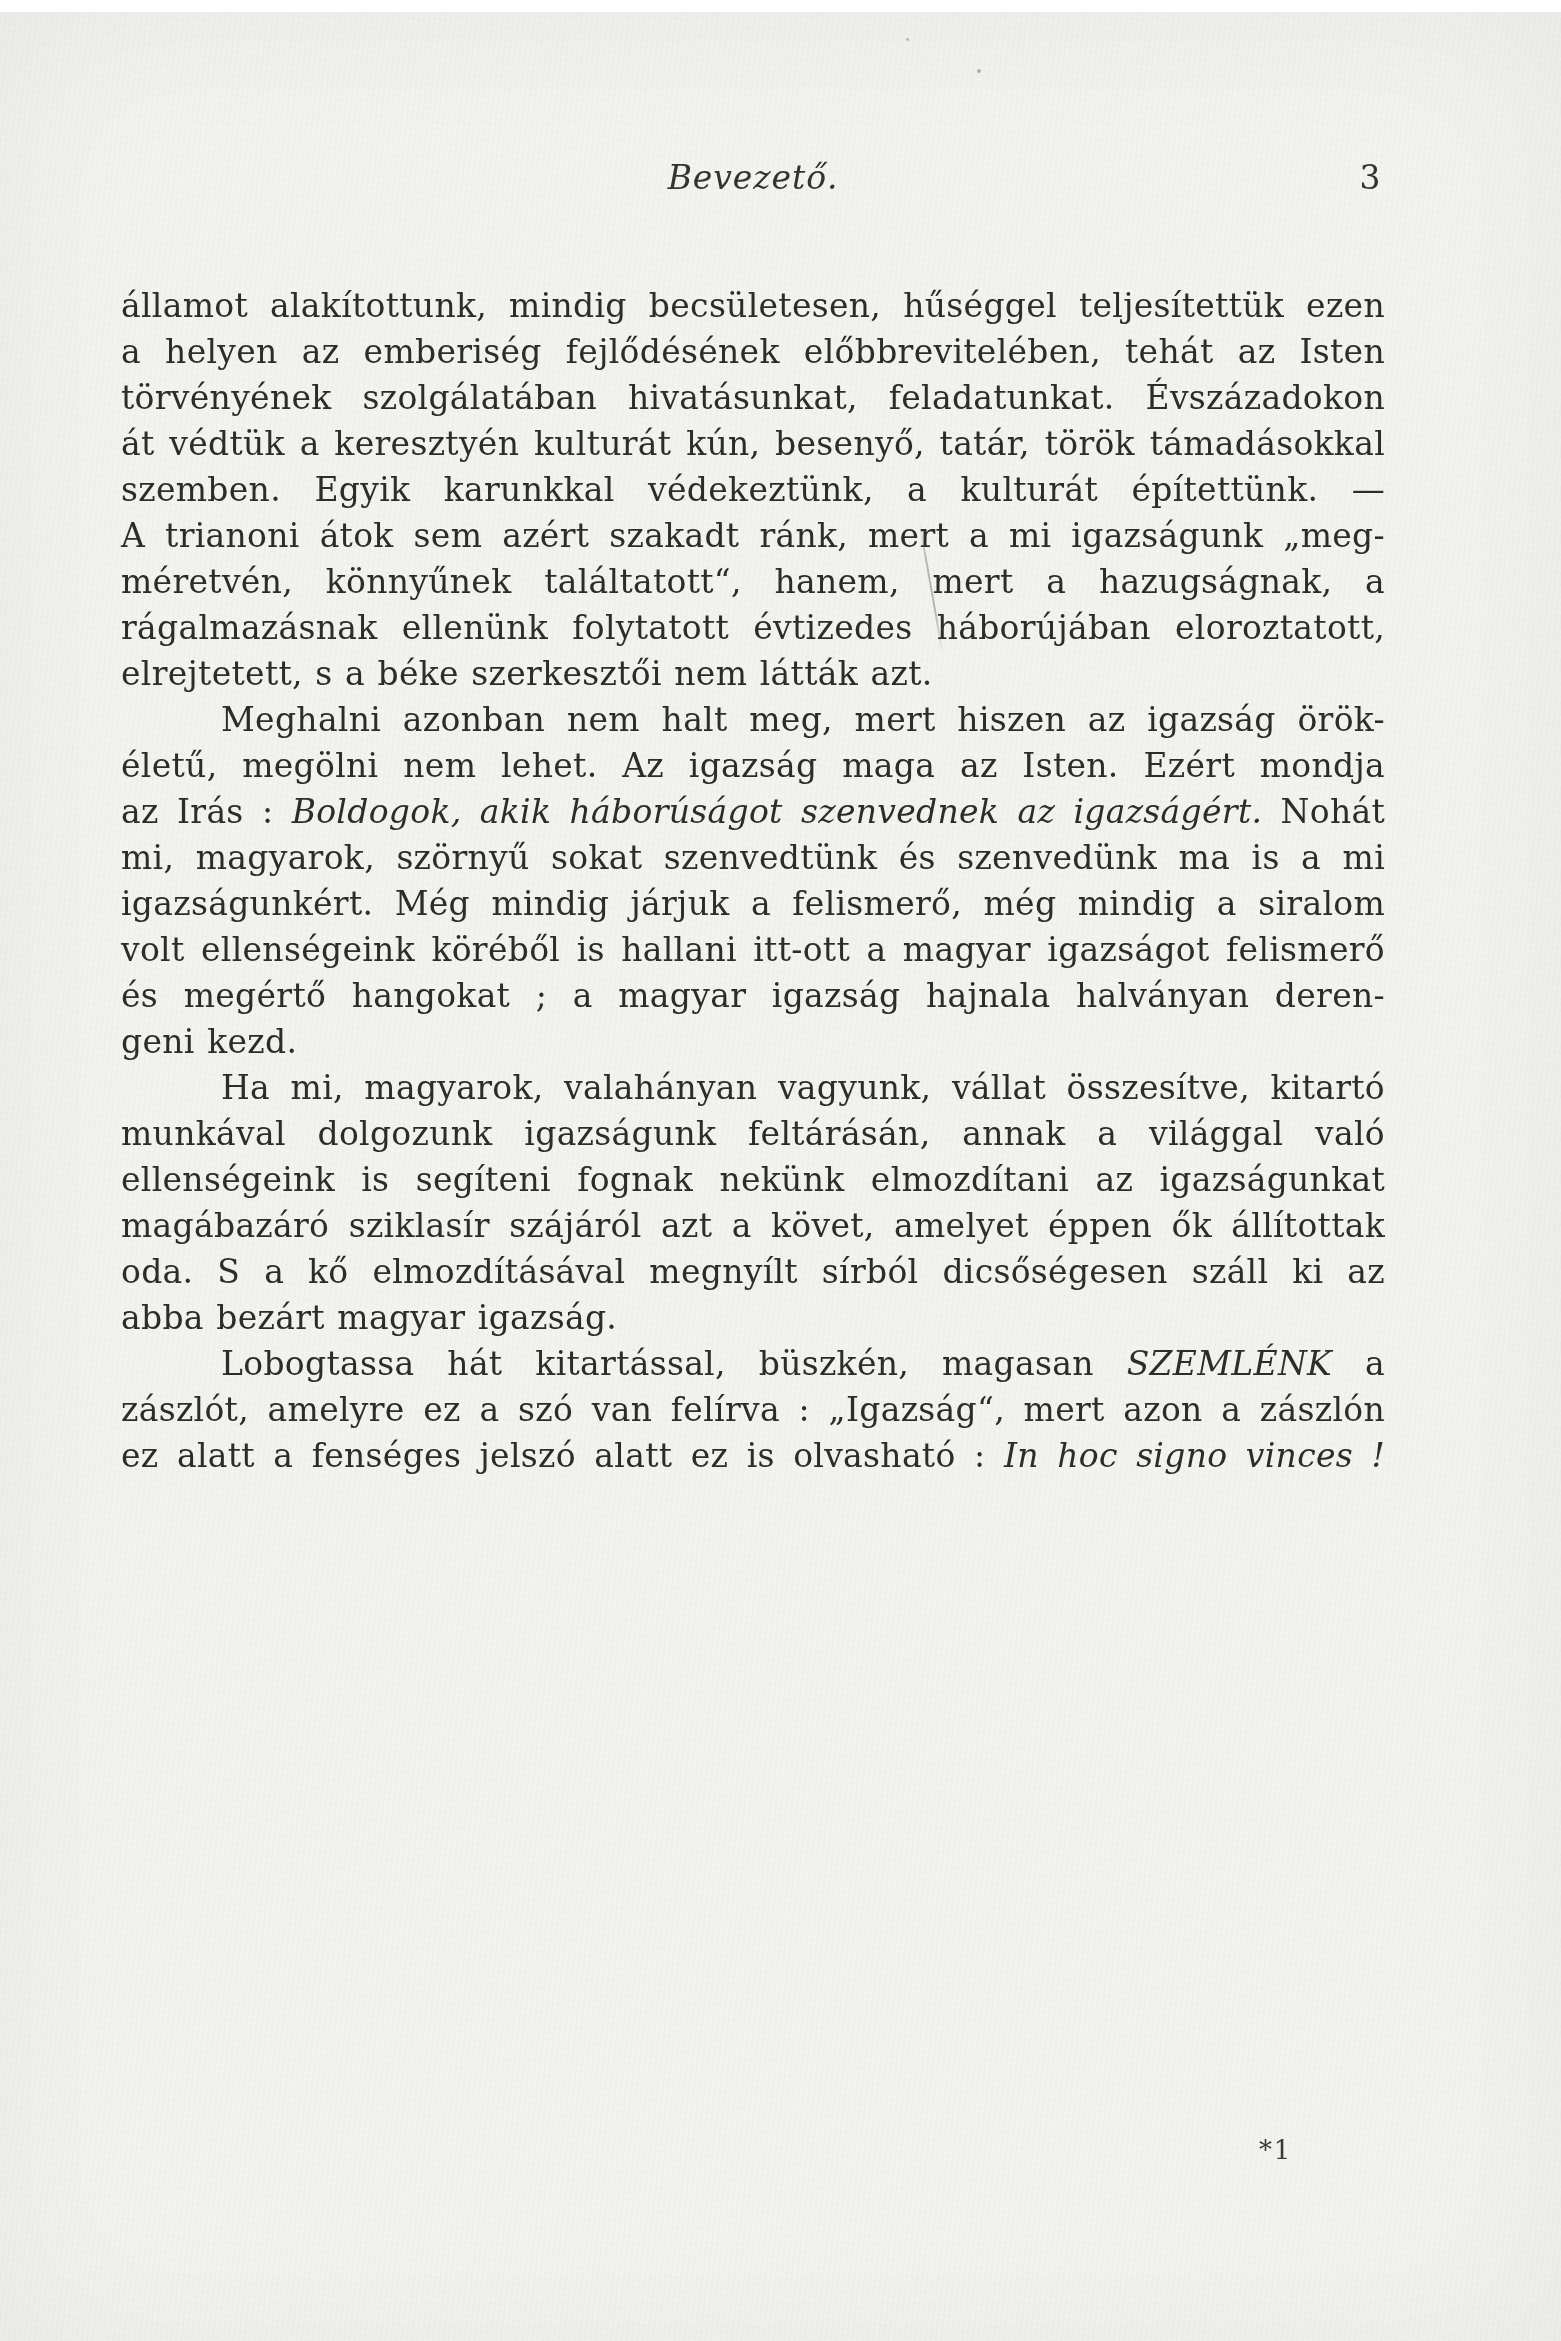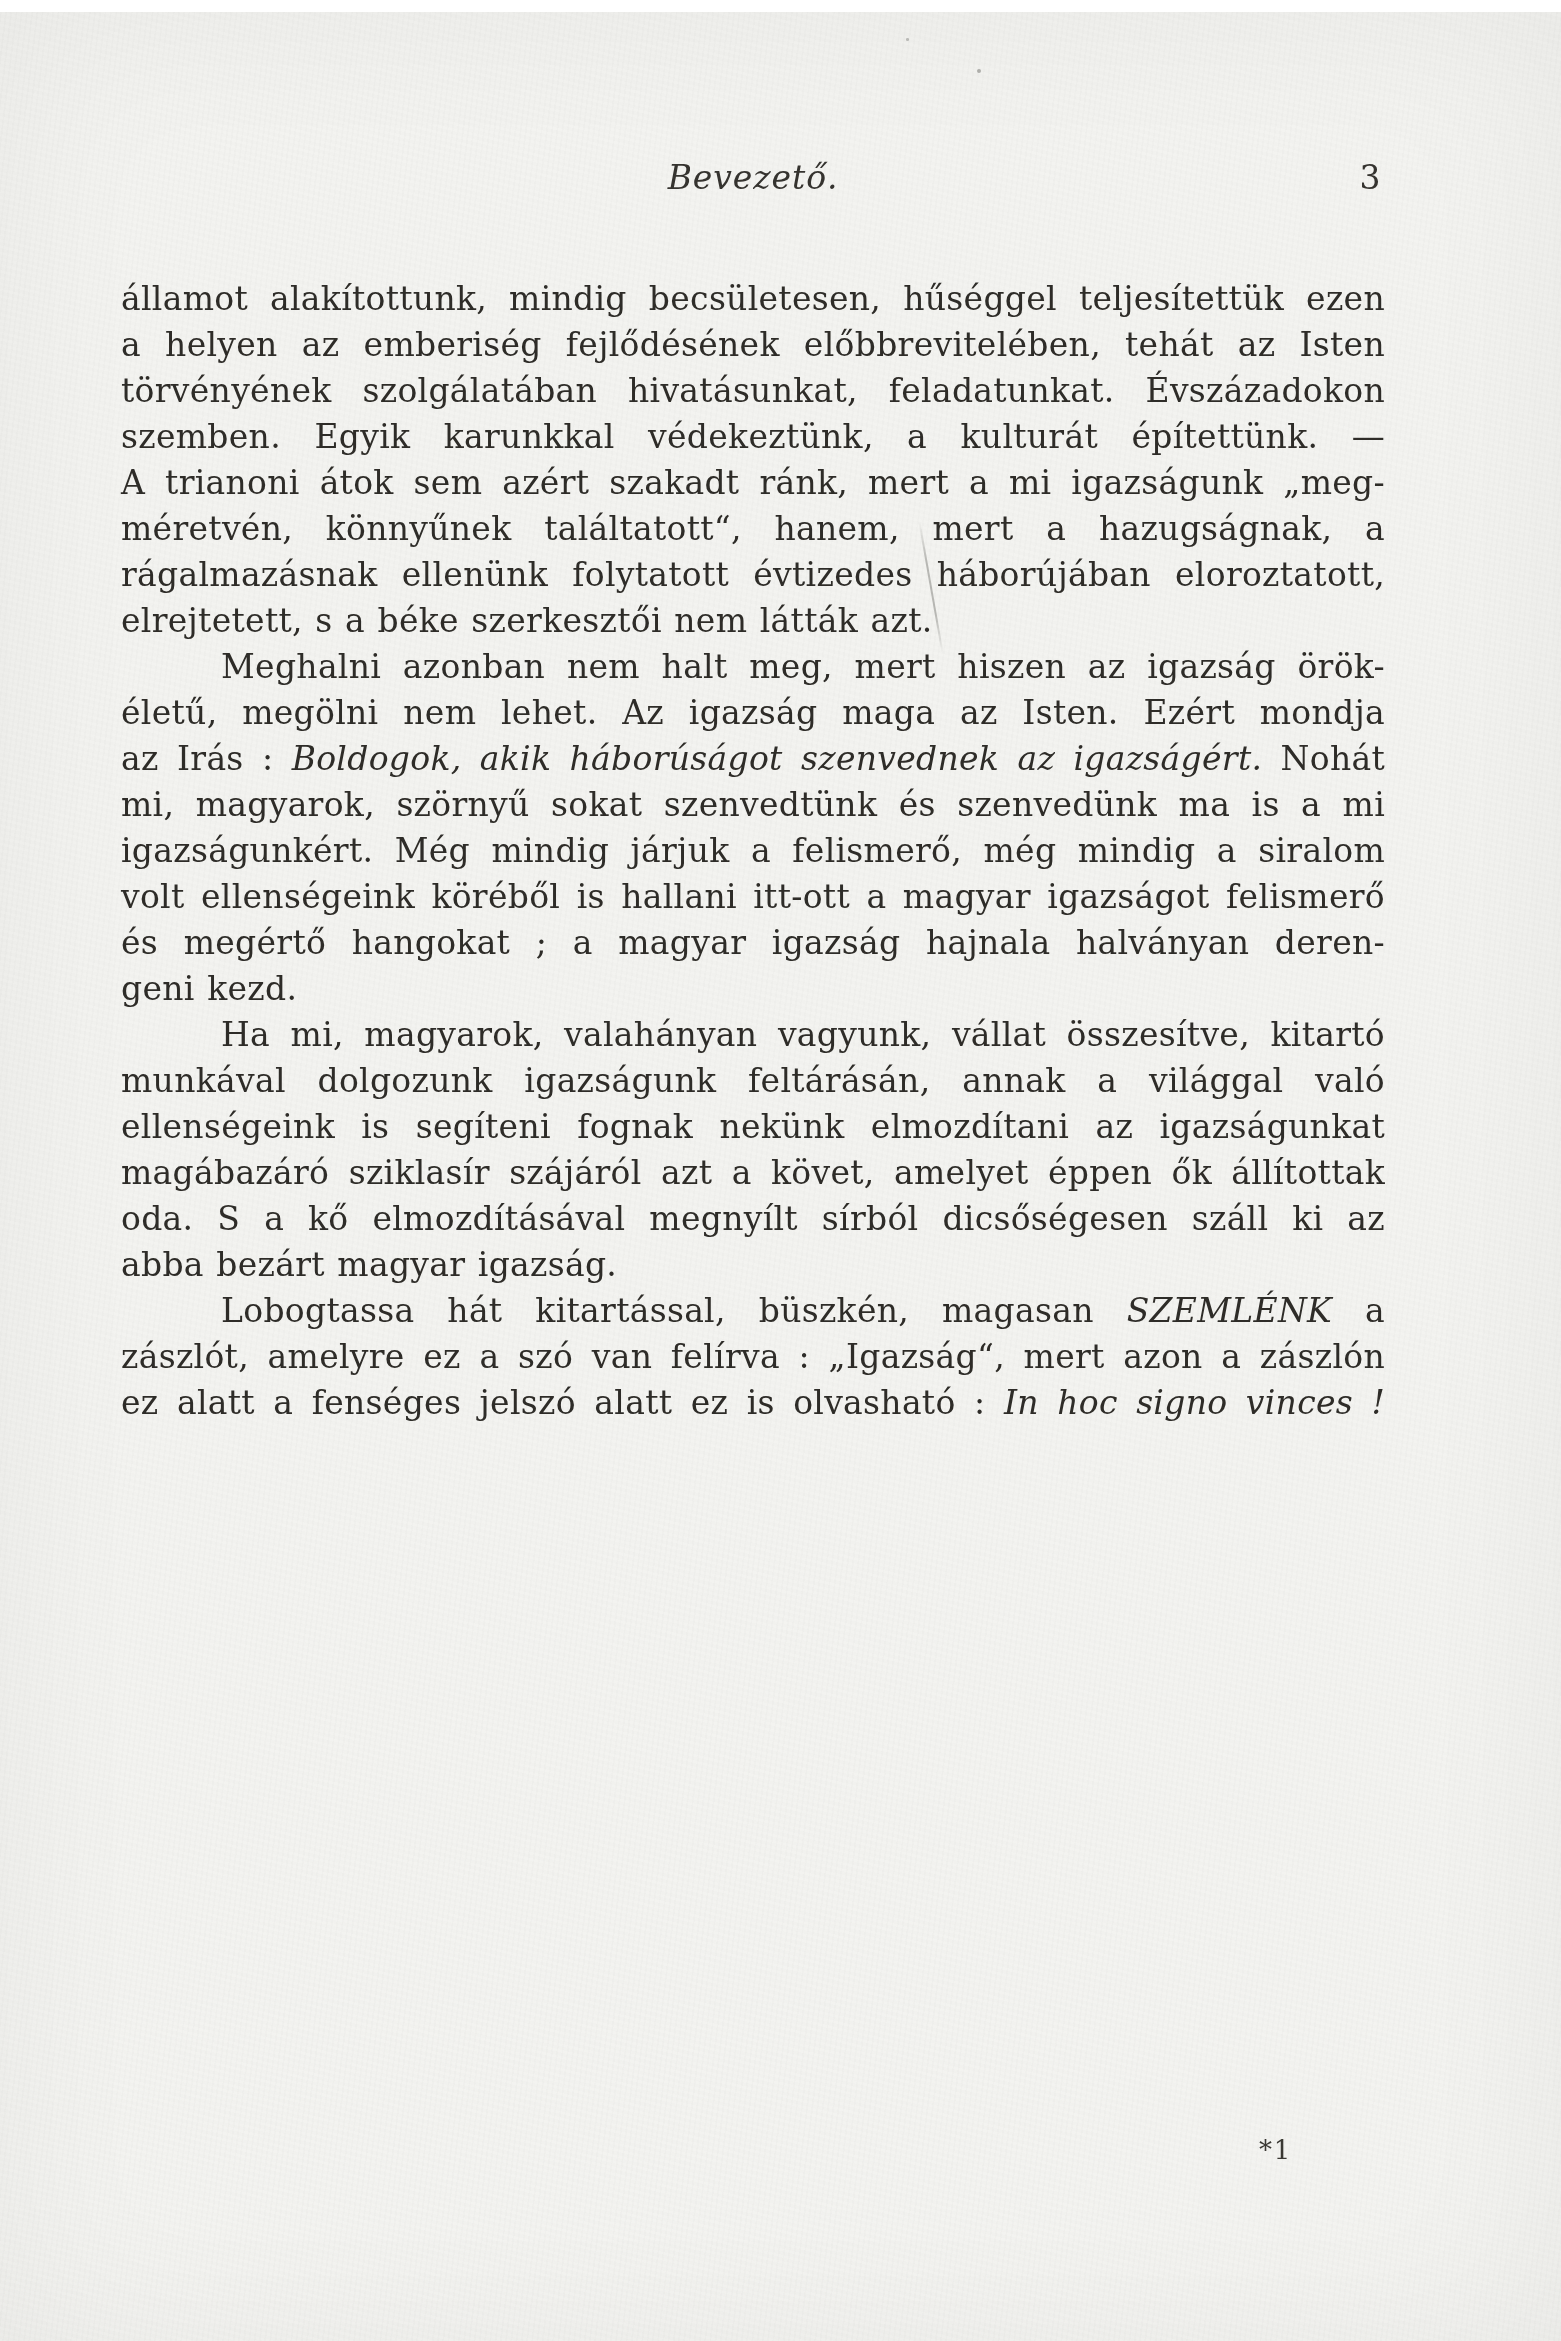--- a/index.html
+++ b/index.html
@@ -39,21 +39,21 @@
   .page-number {
     position: absolute;
     right: 3.5px;
     top: 0;
     font-style: normal;
     font-size: 33px;
   }
   .body-block {
     position: absolute;
     left: 121px;
-    top: 264px;
+    top: 271px;
     width: 1264px;
     font-size: 33px;
     line-height: 46px;
     letter-spacing: 0.3px;
     word-spacing: 1.7px;
   }
   .line {
     height: 46px;
     text-align: justify;
     text-align-last: justify;
@@ -91,20 +91,21 @@
 
   <div class="running-header">
     <span class="title">Bevezető.</span>
     <span class="page-number">3</span>
   </div>
 
   <div class="body-block">
       <div class="line"><span>államot alakítottunk, mindig becsületesen, hűséggel teljesítettük ezen</span></div>
       <div class="line"><span>a helyen az emberiség fejlődésének előbbrevitelében, tehát az Isten</span></div>
       <div class="line"><span>törvényének szolgálatában hivatásunkat, feladatunkat. Évszázadokon</span></div>
+      <div class="line"><span>át védtük a keresztyén kulturát kún, besenyő, tatár, török támadásokkal</span></div>
       <div class="line"><span>szemben. Egyik karunkkal védekeztünk, a kulturát építettünk. —</span></div>
       <div class="line"><span>A trianoni átok sem azért szakadt ránk, mert a mi igazságunk „meg-</span></div>
       <div class="line"><span>méretvén, könnyűnek találtatott“, hanem, mert a hazugságnak, a</span></div>
       <div class="line"><span>rágalmazásnak ellenünk folytatott évtizedes háborújában eloroztatott,</span></div>
       <div class="line para-end"><span>elrejtetett, s a béke szerkesztői nem látták azt.</span></div>
       <div class="line indent"><span>Meghalni azonban nem halt meg, mert hiszen az igazság örök-</span></div>
       <div class="line"><span>életű, megölni nem lehet. Az igazság maga az Isten. Ezért mondja</span></div>
       <div class="line"><span>az Irás : </span><span class="it">Boldogok, akik háborúságot szenvednek az igazságért.</span><span> Nohát</span></div>
       <div class="line"><span>mi, magyarok, szörnyű sokat szenvedtünk és szenvedünk ma is a mi</span></div>
       <div class="line"><span>igazságunkért. Még mindig járjuk a felismerő, még mindig a siralom</span></div>

